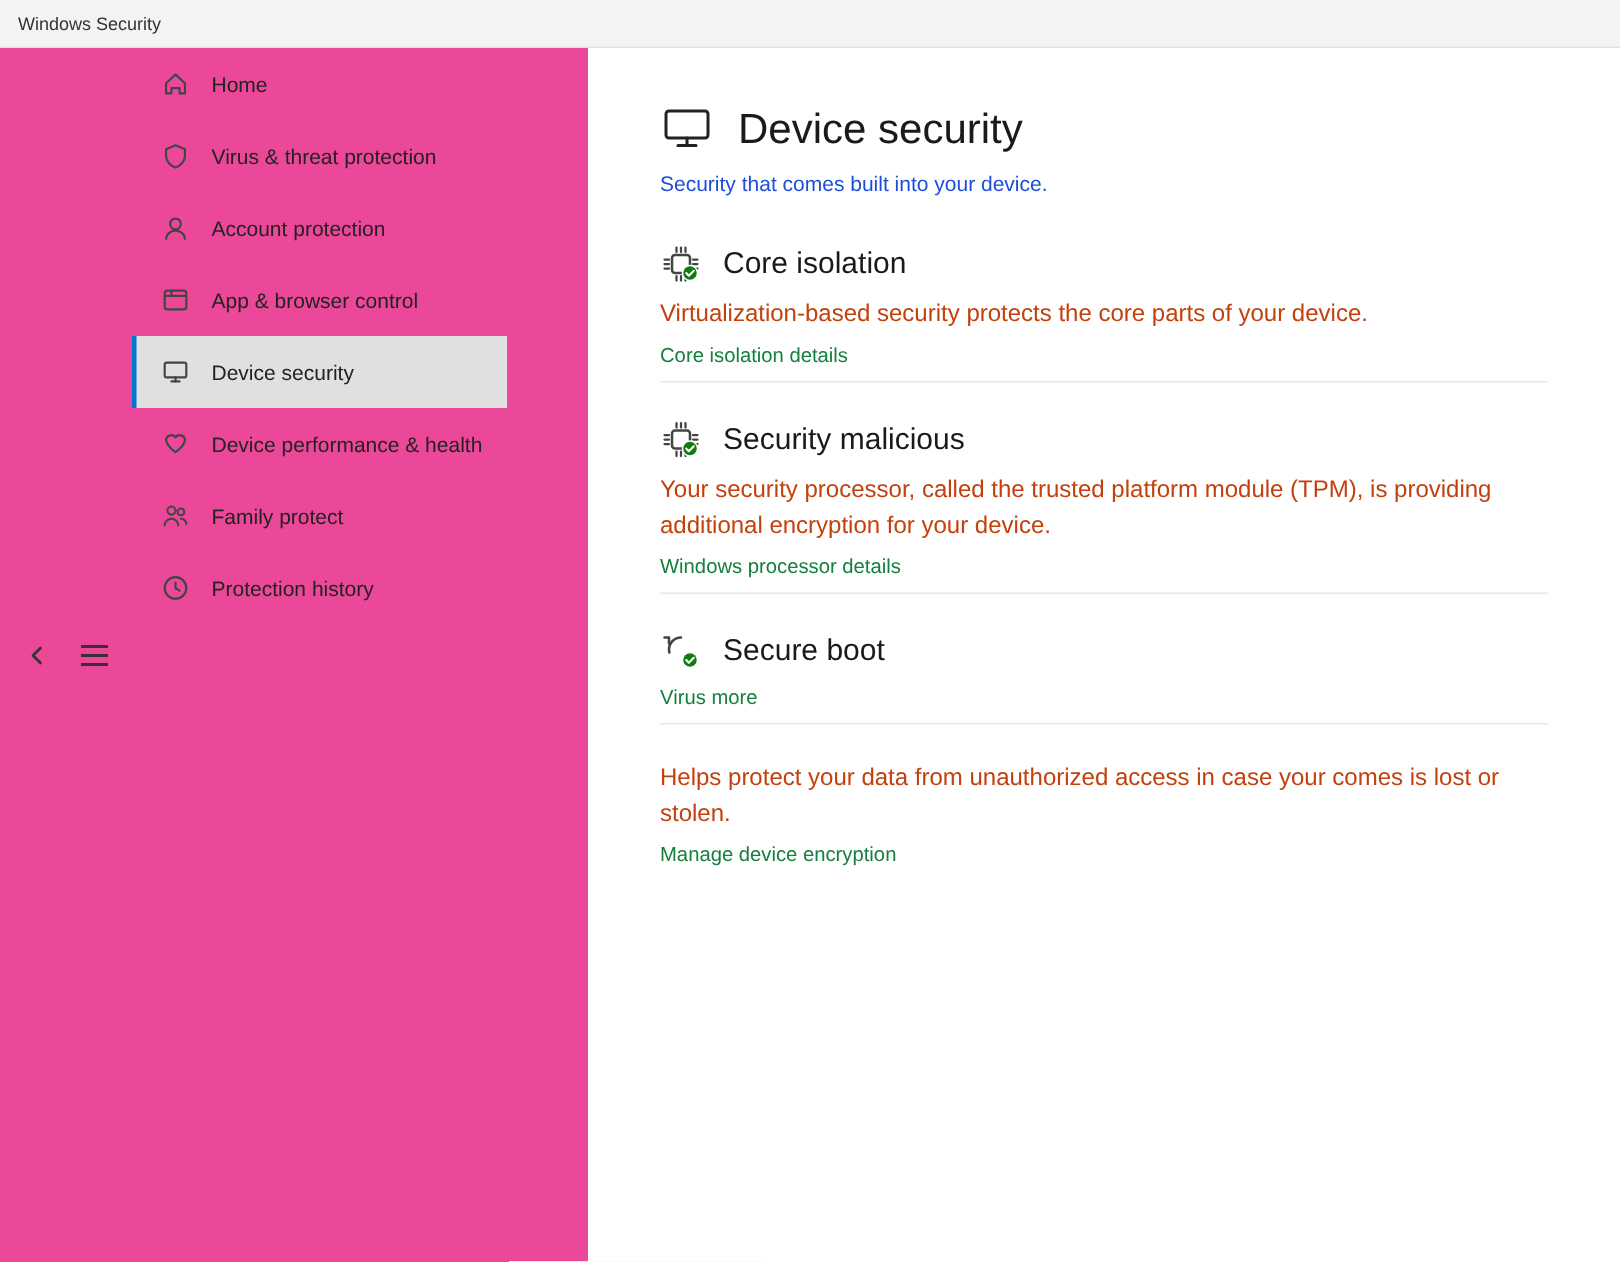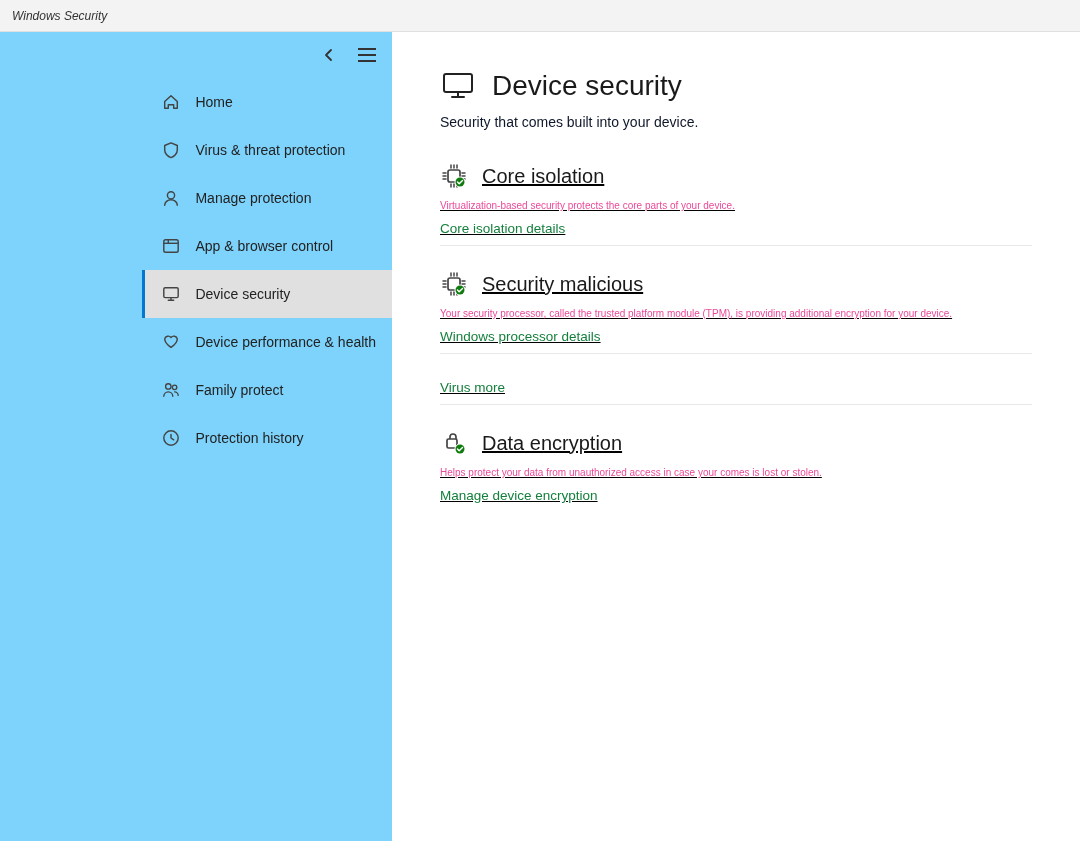--- a/index.html
+++ b/index.html
@@ -15,36 +15,33 @@
     .title-bar {
       background: #f3f3f3;
       padding: 6px 12px;
       font-size: 12px;
       color: #333;
       border-bottom: 1px solid #e0e0e0;
       display: flex;
       align-items: center;
       height: 32px;
       flex-shrink: 0;
-      font-style: italic;
     }
     .app-container {
       display: flex;
       flex: 1;
       overflow: hidden;
     }
     
     .sidebar {
       width: 392px;
-      background: #7dd3fc;
-      display: flex;
-      flex-direction: column;
+      background: #ec4899;
+      display: flex;
       flex-shrink: 0;
       overflow-y: auto;
-      align-items: flex-end;
     }
     .sidebar-top {
       display: flex;
       align-items: center;
       padding: 14px 16px;
       gap: 20px;
     }
     .back-btn {
       cursor: pointer;
       font-size: 18px;
@@ -112,26 +109,25 @@
       align-items: center;
       justify-content: center;
     }
     .page-title {
       font-size: 28px;
       font-weight: 300;
       color: #1a1a1a;
     }
     .page-subtitle {
       font-size: 14px;
-      color: #0f172a;
+      color: #1d4ed8;
       margin-bottom: 32px;
     }
     .section {
       margin-bottom: 20px;
-      text-decoration: underline;
     }
     .section-header {
       display: flex;
       align-items: center;
       gap: 14px;
       margin-bottom: 8px;
     }
     .section-icon {
       width: 28px;
       height: 28px;
@@ -139,22 +135,22 @@
       align-items: center;
       justify-content: center;
       flex-shrink: 0;
     }
     .section-title {
       font-size: 20px;
       font-weight: 400;
       color: #1a1a1a;
     }
     .section-desc {
-      font-size: 10px;
-      color: #ec4899;
+      font-size: 16px;
+      color: #c2410c;
       line-height: 1.5;
       margin-bottom: 6px;
       max-width: 620px;
     }
     .section-link {
       font-size: 13.5px;
       color: #15803d;
       cursor: pointer;
       text-decoration: none;
     }
@@ -205,21 +201,21 @@
           </span>
     <span>Virus &amp; threat protection</span>
   </div>
         <div class="nav-item">
     <span class="nav-icon">
             <svg width="18" height="18" viewBox="0 0 20 20" fill="none">
               <circle cx="10" cy="7" r="4" stroke="#444" stroke-width="1.6"></circle>
               <path d="M3 18C3 14.686 6.134 12 10 12C13.866 12 17 14.686 17 18" stroke="#444" stroke-width="1.6" stroke-linecap="round"></path>
             </svg>
           </span>
-    <span>Manage protection</span>
+    <span>Account protection</span>
   </div>
         <div class="nav-item">
     <span class="nav-icon">
             <svg width="18" height="18" viewBox="0 0 20 20" fill="none">
               <rect x="2" y="3" width="16" height="14" rx="2" stroke="#444" stroke-width="1.6"></rect>
               <path d="M2 7H18" stroke="#444" stroke-width="1.6"></path>
               <path d="M7 3V7" stroke="#444" stroke-width="1.6"></path>
             </svg>
           </span>
     <span>App &amp; browser control</span>
@@ -315,36 +311,36 @@
         <path d="M16.5 19L18.2 20.8L21.5 17.5" stroke="white" stroke-width="1.4" stroke-linecap="round" stroke-linejoin="round"></path>
       </svg>
             </span>
       <h2 class="section-title">Security malicious</h2>
     </div>
     <p class="section-desc">Your security processor, called the trusted platform module (TPM), is providing additional encryption for your device.</p>
     <a class="section-link" href="#">Windows processor details</a>
     <hr class="divider">
   </div>
         <div class="section">
-    <a class="section-link" href="#">Virus more</a>
-    <hr class="divider">
-  </div>
-        <div class="section">
     <div class="section-header">
       <span class="section-icon">
               <svg width="26" height="26" viewBox="0 0 26 26" fill="none" xmlns="http://www.w3.org/2000/svg">
-        <rect x="6" y="9" width="10" height="9" rx="1.5" stroke="#444" stroke-width="1.7"></rect>
-        <path d="M9 9V7C9 5.343 10.343 4 12 4H12C13.657 4 15 5.343 15 7V9" stroke="#444" stroke-width="1.7"></path>
+        <path d="M13 4C8.6 4 5 7.6 5 12C5 12.7 5.1 13.4 5.3 14" stroke="#444" stroke-width="1.7" stroke-linecap="round"></path>
+        <path d="M5 8L5 4L2 4" stroke="#444" stroke-width="1.7" stroke-linecap="round" stroke-linejoin="round"></path>
         <circle cx="19" cy="19" r="5" fill="white" stroke="white" stroke-width="1"></circle>
         <circle cx="19" cy="19" r="4.5" fill="#107C10"></circle>
         <path d="M16.5 19L18.2 20.8L21.5 17.5" stroke="white" stroke-width="1.4" stroke-linecap="round" stroke-linejoin="round"></path>
       </svg>
             </span>
-      <h2 class="section-title">Data encryption</h2>
-    </div>
+      <h2 class="section-title">Secure boot</h2>
+    </div>
+    <a class="section-link" href="#">Virus more</a>
+    <hr class="divider">
+  </div>
+        <div class="section">
     <p class="section-desc">Helps protect your data from unauthorized access in case your comes is lost or stolen.</p>
     <a class="section-link" href="#">Manage device encryption</a>
     
   </div>
       </div>
 
   </div>
 </div>
 
 </body></html>

